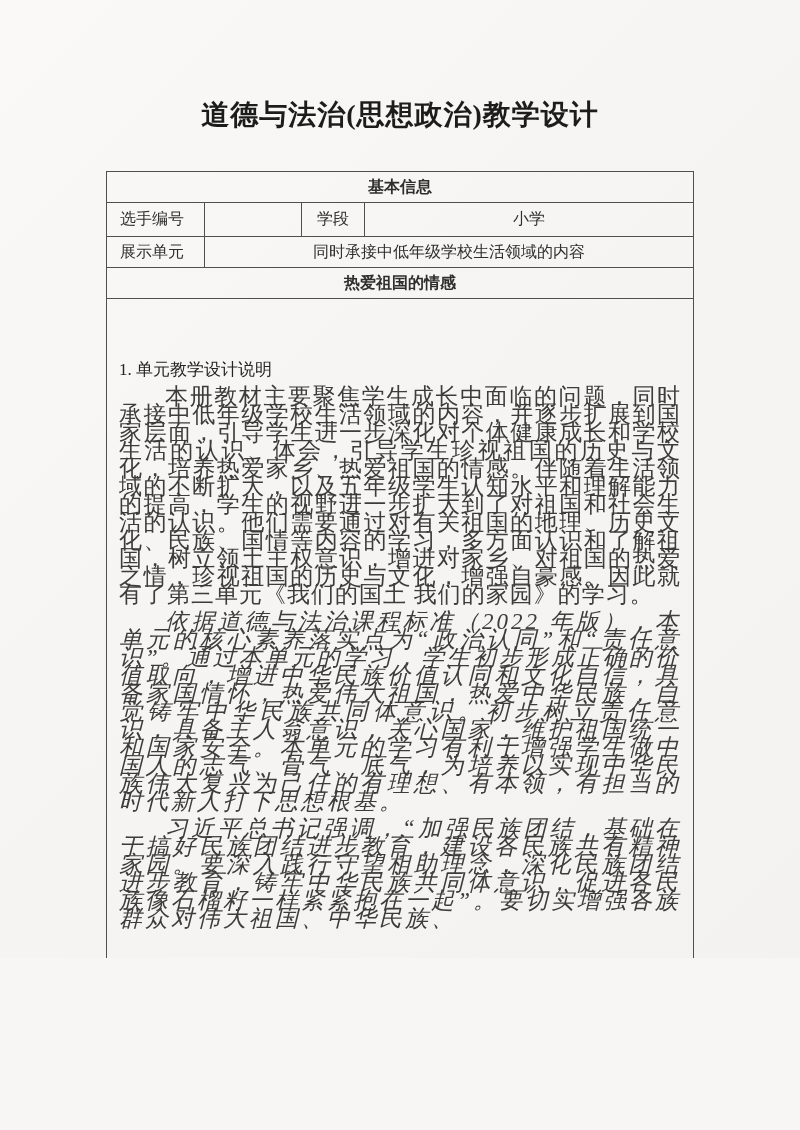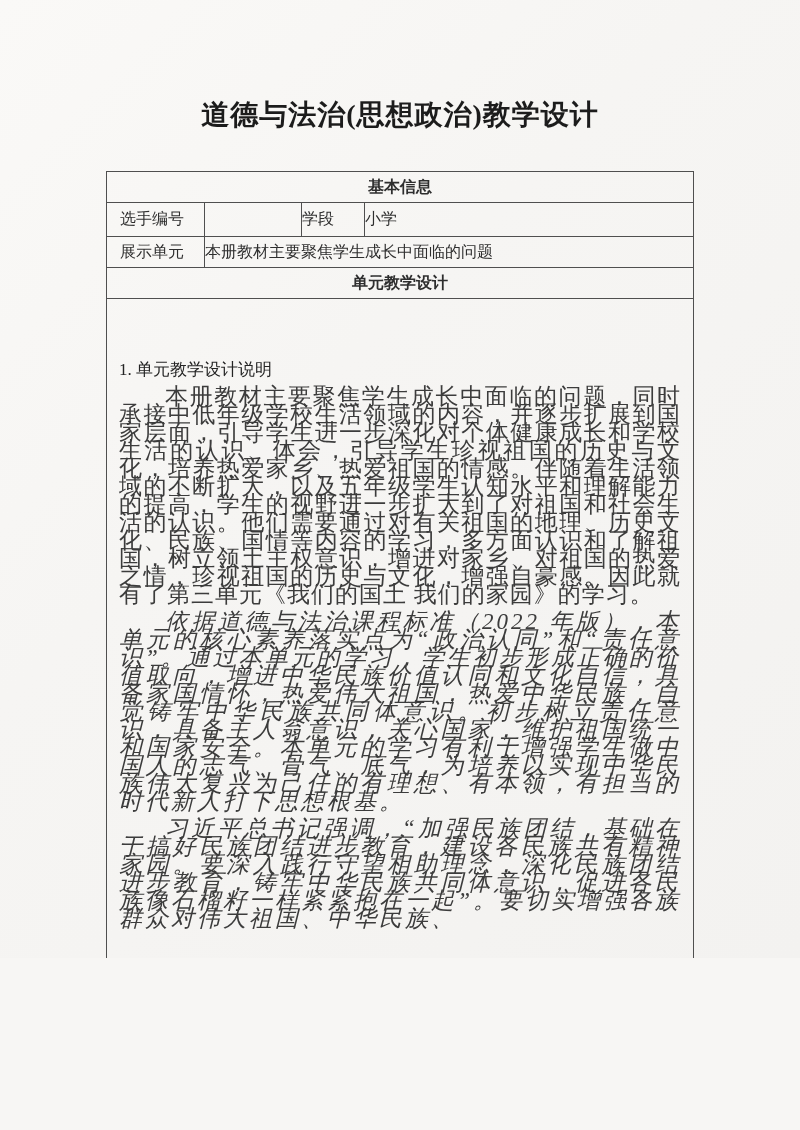--- a/index.html
+++ b/index.html
@@ -43,21 +43,21 @@
     text-align: center;
     font-weight: bold;
     font-size: 17px;
     color: #222;
   }
   td.label {
     font-weight: normal;
     padding-left: 13px;
     color: #2b2b2b;
   }
-  td.center { text-align: left; }
+  td.center { text-align: center; }
   td.value { color: #5d5d5d; }
   tr.r2 td { height: 34px; }
   tr.r3 td { height: 31px; }
   tr.r5 td { height: 35px; }
   td.content-cell {
     height: 678px;
     vertical-align: top;
     padding: 7px 12px 0 12px;
     overflow: hidden;
   }
@@ -110,24 +110,24 @@
         <td class="hdr" colspan="4">基本信息</td>
       </tr>
       <tr class="r2">
         <td class="label">选手编号</td>
         <td class="value center"></td>
         <td class="label center" style="padding-left:0">学段</td>
         <td class="value center">小学</td>
       </tr>
       <tr class="r3">
         <td class="label">展示单元</td>
-        <td class="value center" colspan="3">本册教材主要聚焦学生成长中面临的问题</td>
+        <td class="value center" colspan="3">同时承接中低年级学校生活领域的内容</td>
       </tr>
       <tr>
-        <td class="hdr" colspan="4">单元教学设计</td>
+        <td class="hdr" colspan="4">热爱祖国的情感</td>
       </tr>
       <tr>
         <td class="content-cell" colspan="4">
           <div class="sec-heading">1. 单元教学设计说明</div>
           <p class="body-para first">本册教材主要聚焦学生成长中面临的问题，同时承接中低年级学校生活领域的内容，并逐步扩展到国家层面，引导学生进一步深化对个体健康成长和学校生活的认识、体会，引导学生珍视祖国的历史与文化，培养热爱家乡、热爱祖国的情感。伴随着生活领域的不断扩大，以及五年级学生认知水平和理解能力的提高，学生的视野进一步扩大到了对祖国和社会生活的认识。他们需要通过对有关祖国的地理、历史文化、民族、国情等内容的学习，多方面认识和了解祖国，树立领土主权意识，增进对家乡、对祖国的热爱之情，珍视祖国的历史与文化，增强自豪感。因此就有了第三单元《我们的国土 我们的家园》的学习。</p>
           <p class="body-para wide">依据道德与法治课程标准（2022 年版），本单元的核心素养落实点为“政治认同”和“责任意识”。通过本单元的学习，学生初步形成正确的价值取向，增进中华民族价值认同和文化自信，具备家国情怀，热爱伟大祖国，热爱中华民族，自觉铸牢中华民族共同体意识。初步树立责任意识，具备主人翁意识，关心国家，维护祖国统一和国家安全。本单元的学习有利于增强学生做中国人的志气、骨气、底气，为培养以实现中华民族伟大复兴为己任的有理想、有本领，有担当的时代新人打下思想根基。</p>
           <p class="body-para wide">习近平总书记强调，“加强民族团结，基础在于搞好民族团结进步教育，建设各民族共有精神家园。要深入践行守望相助理念，深化民族团结进步教育，铸牢中华民族共同体意识，促进各民族像石榴籽一样紧紧抱在一起”。要切实增强各族群众对伟大祖国、中华民族、</p>
         </td>
       </tr>
     </tbody>

